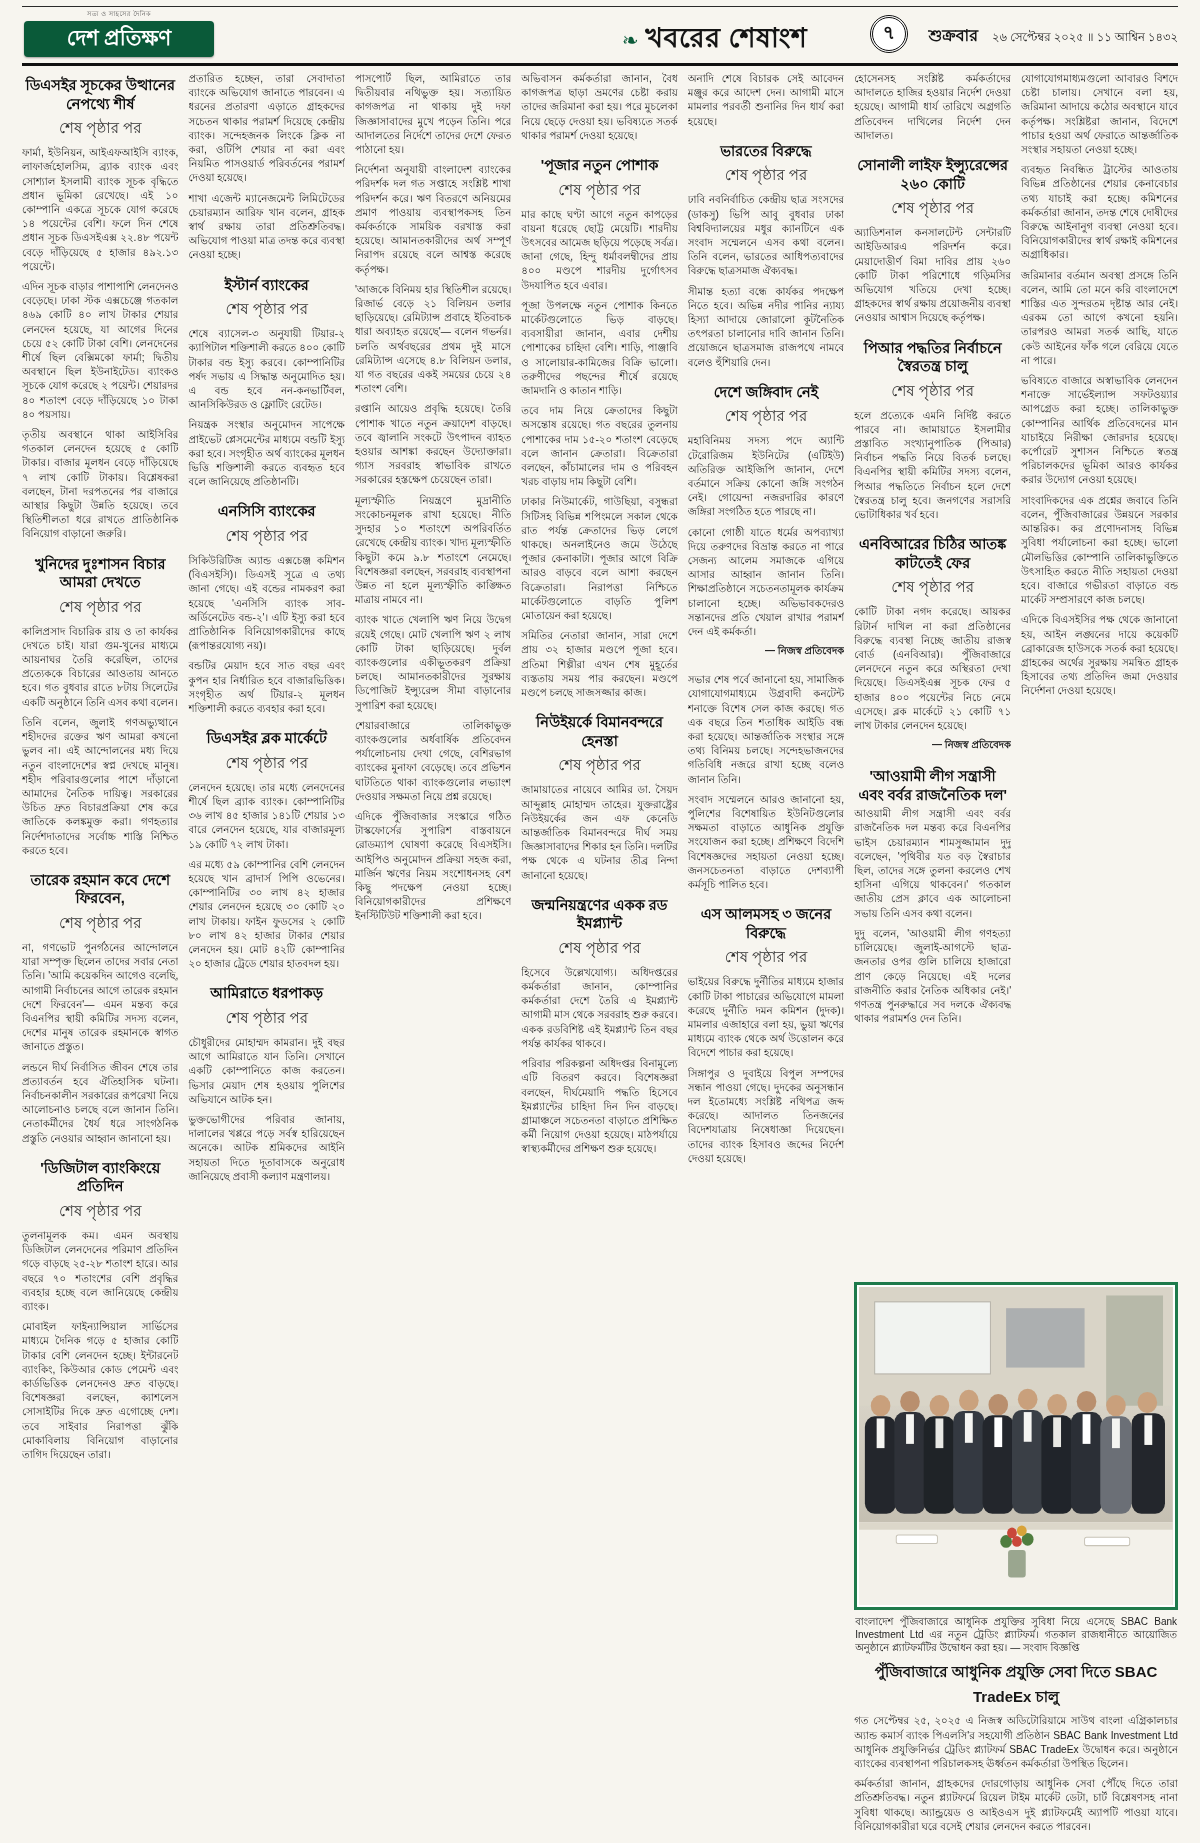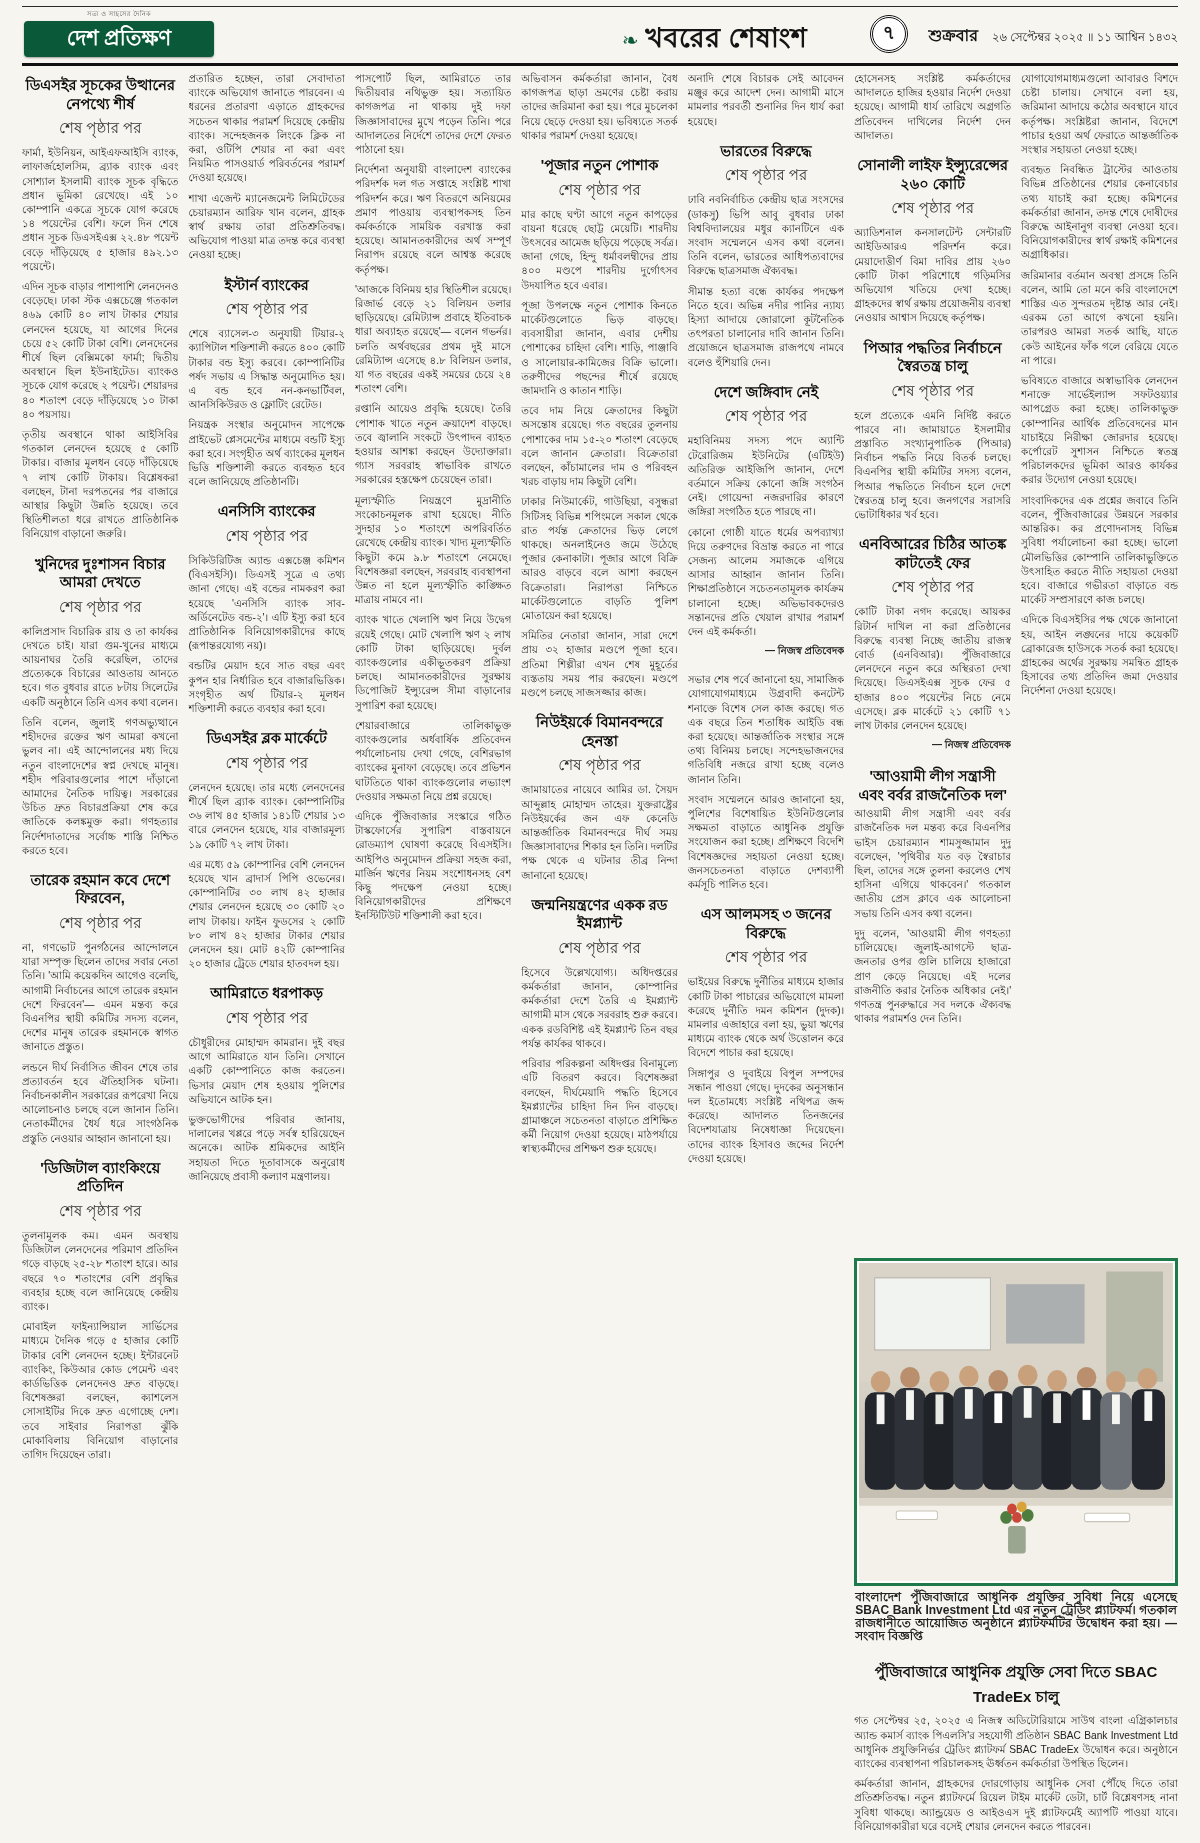--- a/index.html
+++ b/index.html
@@ -50,21 +50,21 @@
   .body-text {
     font-size:10.2px; line-height:14.2px; text-align:justify; color:#1c1c1c;
     margin-bottom:6px; word-break:break-word;
   }
   .credit { font-size:10px; font-weight:bold; text-align:right; color:#222; margin-top:-2px; }
 
   
   .photo-module { flex:0 0 auto; padding-top:4px; }
   .photo-frame { border:3px solid #1e7a4b; background:#fff; padding:2px; }
   .photo-frame svg { display:block; width:100%; height:318px; }
-  .photo-caption { font-size:12px; line-height:13px; text-align:justify; color:#222; margin:5px 1px 17px 1px;font-weight:bold; }
+  .photo-caption { font-size:10px; line-height:13px; text-align:justify; color:#222; margin:5px 1px 6px 1px; }
   .ad-title { font-size:15px; font-weight:bold; text-align:center; margin-bottom:4px; }
 </style>
 </head>
 <body>
 
 <div class="page">
 
   <div class="top-rule"></div>
 
   <header class="header">

